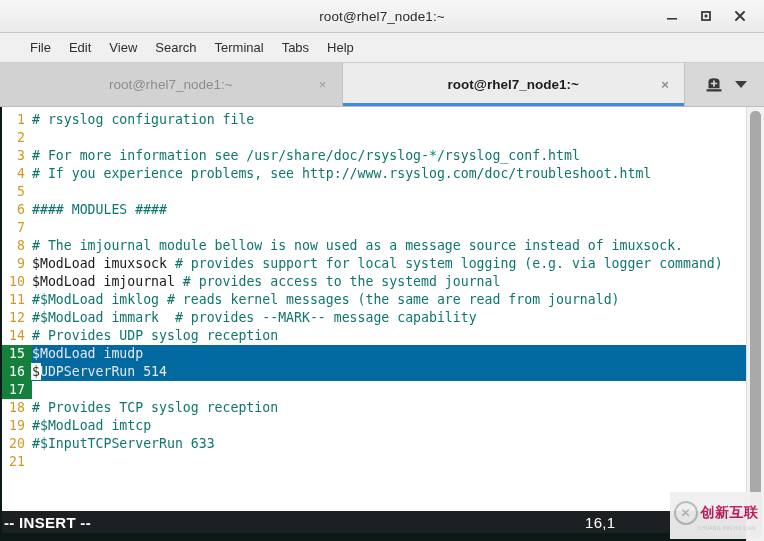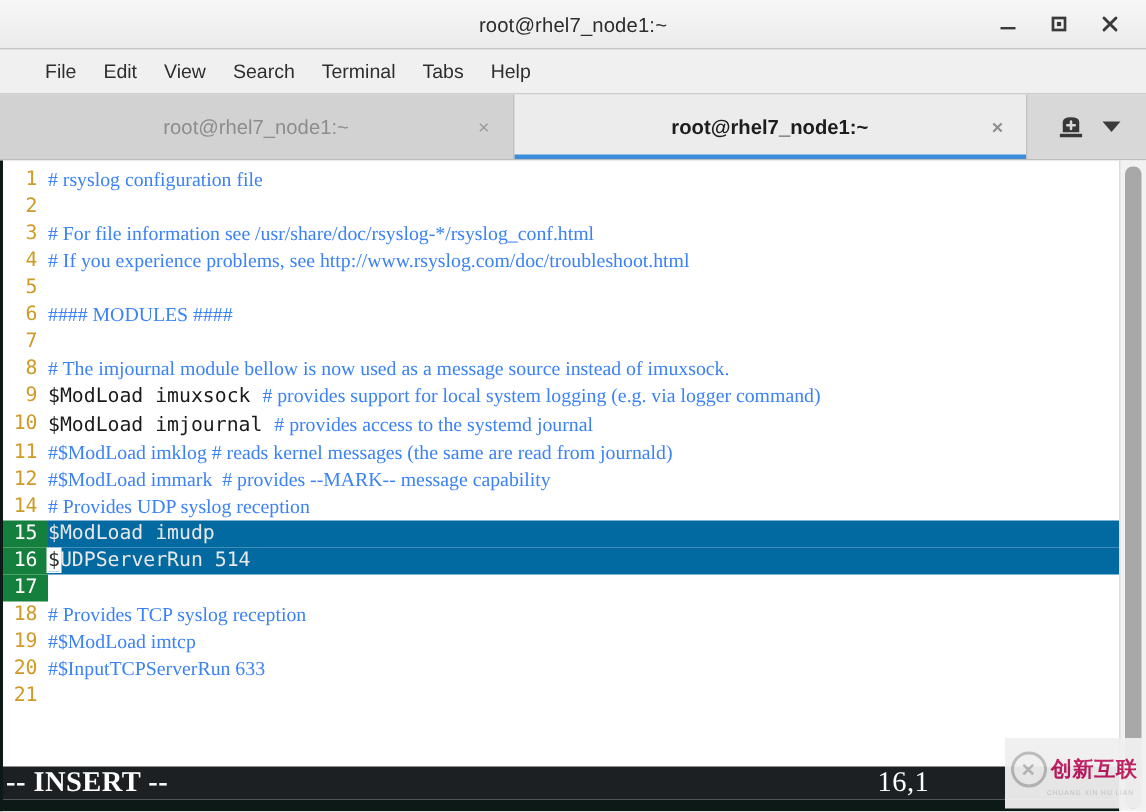--- a/index.html
+++ b/index.html
@@ -212,21 +212,21 @@
     flex: 1 1 auto;
     white-space: pre-wrap;
     word-break: break-all;
     color: #1a1a1a;
     padding-right: 4px;
   }
   .content.sel {
     background: #0369a1;
     color: #e8e8e8;
   }
-  .cmt { color: #3b82f6; font-family: Liberation Serif, serif; }
+  .cmt { color: #0f766e; }
   .cursor {
     background: #ffffff;
     color: #2d3031;
     outline: 1px solid #ffffff;
   }
 
   
   .scrollbar {
     flex: 0 0 17px;
     background: #f2f2f2;
@@ -241,22 +241,22 @@
     bottom: 2px;
     background: #a8a8a8;
     border-radius: 5px;
   }
 
   
   .statusbar {
     flex: 0 0 22px;
     background: #1c2023;
     color: #ffffff;
-    font-family: Liberation Serif, serif;
-    font-size: 19px;
+    font-family: Liberation Sans, sans-serif;
+    font-size: 15px;
     font-weight: bold;
     display: flex;
     align-items: center;
     position: relative;
   }
   .status-mode { padding-left: 2px; letter-spacing: 0.3px; }
   .status-pos {
     position: absolute;
     left: 583px;
     font-weight: normal;
@@ -376,21 +376,21 @@
         <div class="code-line">
           <span class="gutter">1</span>
           <span class="content cmt"># rsyslog configuration file</span>
         </div>
         <div class="code-line">
           <span class="gutter">2</span>
           <span class="content"></span>
         </div>
         <div class="code-line">
           <span class="gutter">3</span>
-          <span class="content cmt"># For file information see /usr/share/doc/rsyslog-*/rsyslog_conf.html</span>
+          <span class="content cmt"># For more information see /usr/share/doc/rsyslog-*/rsyslog_conf.html</span>
         </div>
         <div class="code-line">
           <span class="gutter">4</span>
           <span class="content cmt"># If you experience problems, see http://www.rsyslog.com/doc/troubleshoot.html</span>
         </div>
         <div class="code-line">
           <span class="gutter">5</span>
           <span class="content"></span>
         </div>
         <div class="code-line">

